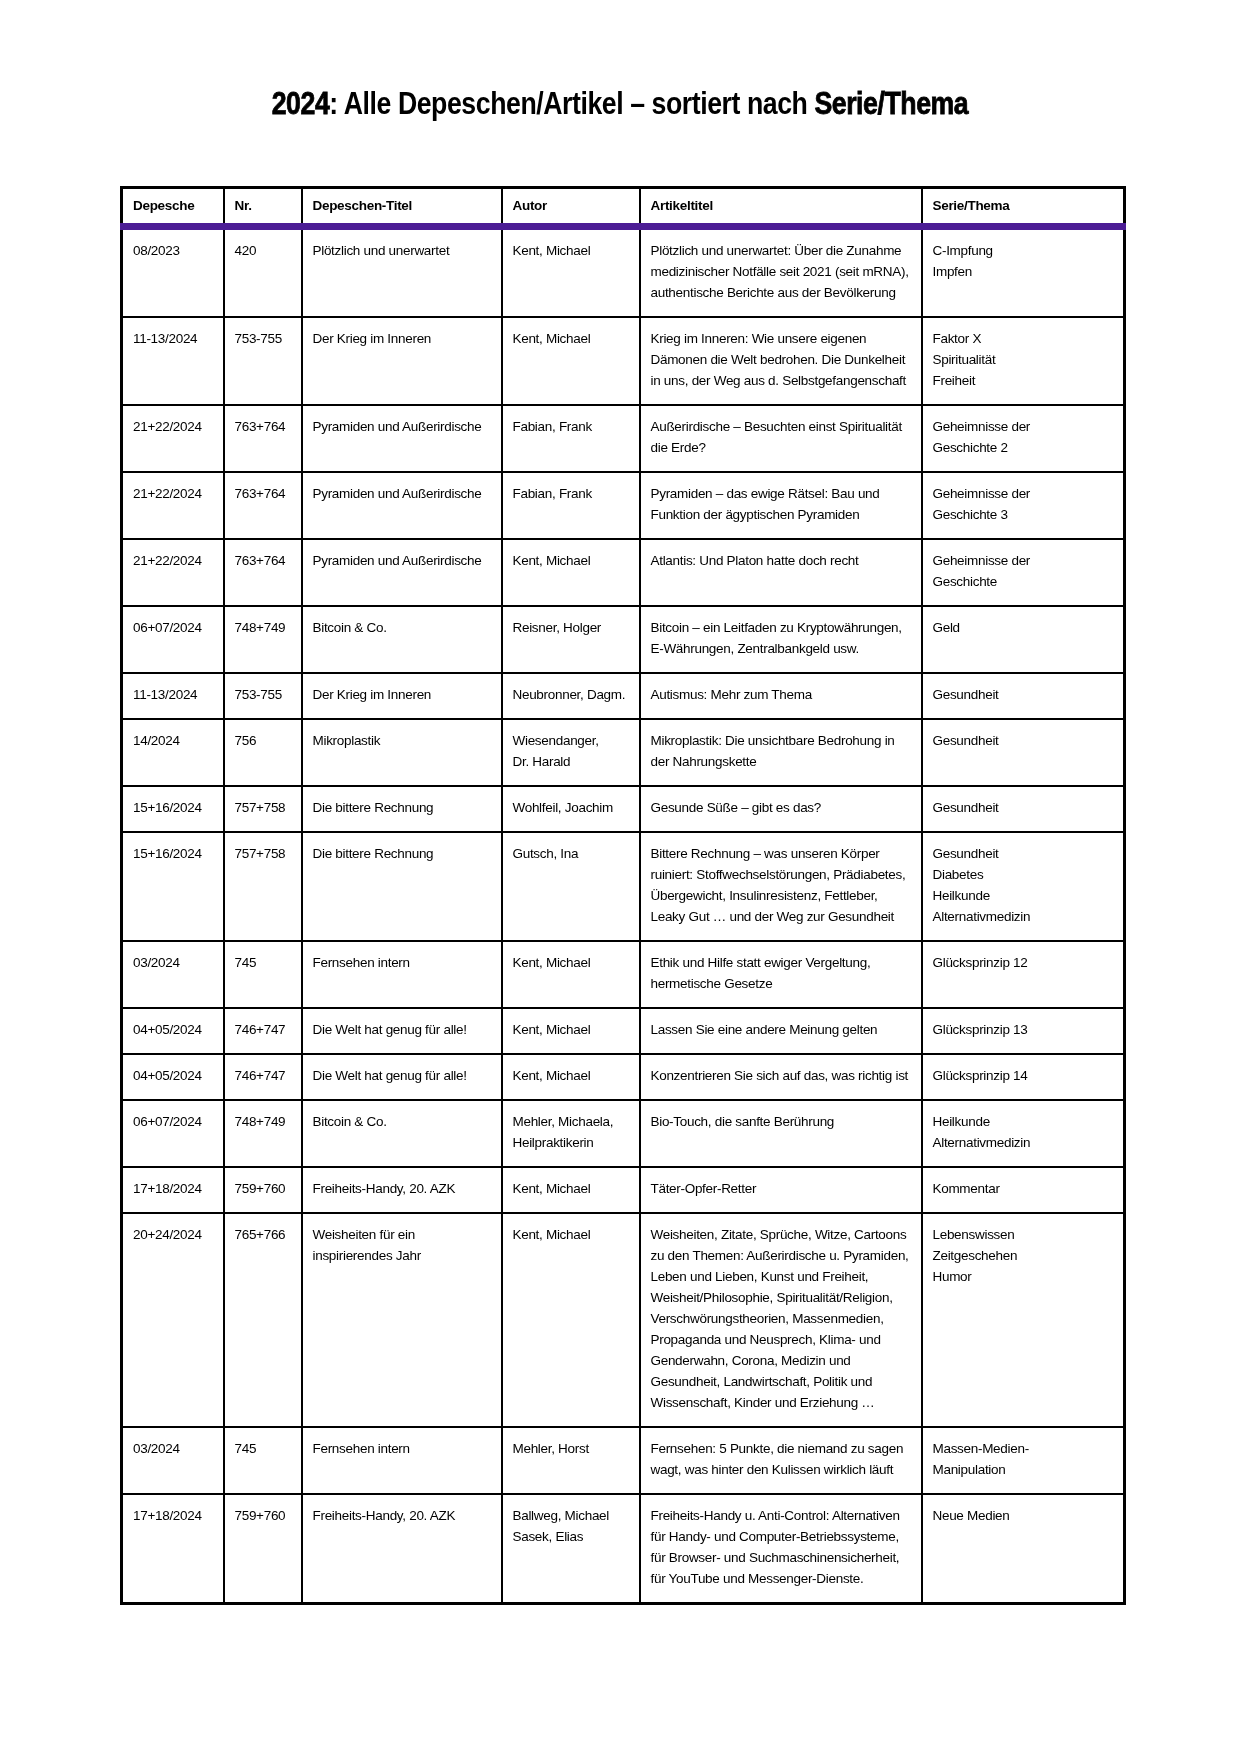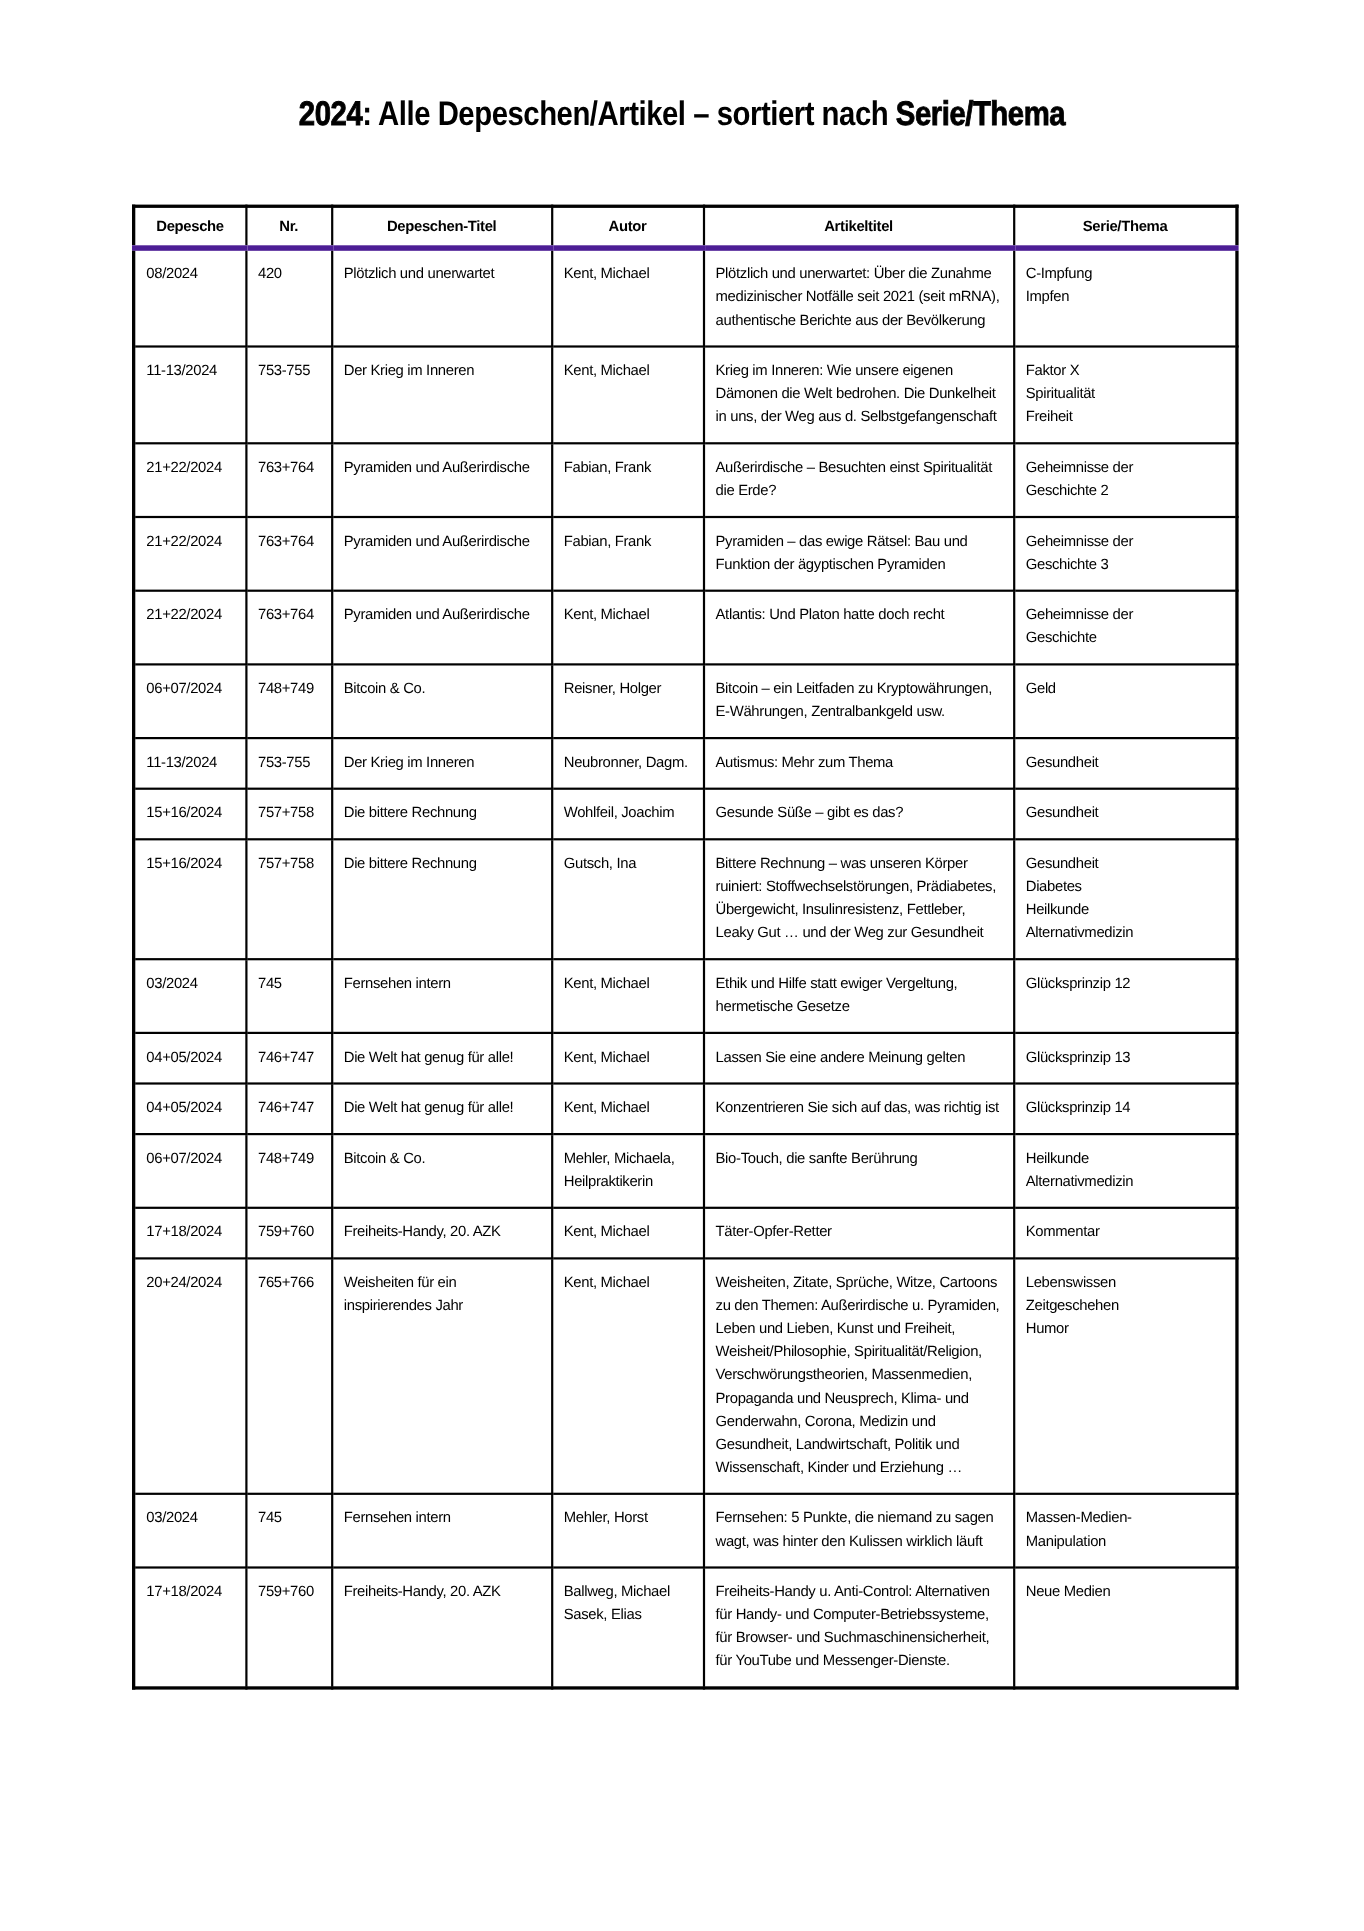--- a/index.html
+++ b/index.html
@@ -56,22 +56,21 @@
     vertical-align: top;
     text-align: left;
     font-size: 13.5px;
     letter-spacing: -0.3px;
     overflow: hidden;
   }
   table.articles th {
     font-weight: bold;
     padding: 8px 10px 9px 10px;
     line-height: 17px;
-    border-bottom: 5px solid #4c1d95;
-    text-align: center;
+    border-bottom: 7px solid #4c1d95;
   }
   table.articles td {
     padding: 10px 10px 13px 10px;
     line-height: 21px;
     white-space: pre-line;
   }
 </style>
 </head>
 <body>
 
@@ -93,21 +92,21 @@
         <th>Depesche</th>
         <th>Nr.</th>
         <th>Depeschen-Titel</th>
         <th>Autor</th>
         <th>Artikeltitel</th>
         <th>Serie/Thema</th>
       </tr>
     </thead>
     <tbody id="table-body">
         <tr>
-      <td>08/2024</td>
+      <td>08/2023</td>
       <td>420</td>
       <td>Plötzlich und unerwartet</td>
       <td>Kent, Michael</td>
       <td>Plötzlich und unerwartet: Über die Zunahme medizinischer Notfälle seit 2021 (seit mRNA), authentische Berichte aus der Bevölkerung</td>
       <td>C-Impfung
 Impfen</td>
     </tr>
         <tr>
       <td>11-13/2024</td>
       <td>753-755</td>
@@ -152,20 +151,29 @@
       <td>Reisner, Holger</td>
       <td>Bitcoin – ein Leitfaden zu Kryptowährungen, E-Währungen, Zentralbankgeld usw.</td>
       <td>Geld</td>
     </tr>
         <tr>
       <td>11-13/2024</td>
       <td>753-755</td>
       <td>Der Krieg im Inneren</td>
       <td>Neubronner, Dagm.</td>
       <td>Autismus: Mehr zum Thema</td>
+      <td>Gesundheit</td>
+    </tr>
+        <tr>
+      <td>14/2024</td>
+      <td>756</td>
+      <td>Mikroplastik</td>
+      <td>Wiesendanger,
+Dr. Harald</td>
+      <td>Mikroplastik: Die unsichtbare Bedrohung in der Nahrungskette</td>
       <td>Gesundheit</td>
     </tr>
         <tr>
       <td>15+16/2024</td>
       <td>757+758</td>
       <td>Die bittere Rechnung</td>
       <td>Wohlfeil, Joachim</td>
       <td>Gesunde Süße – gibt es das?</td>
       <td>Gesundheit</td>
     </tr>

